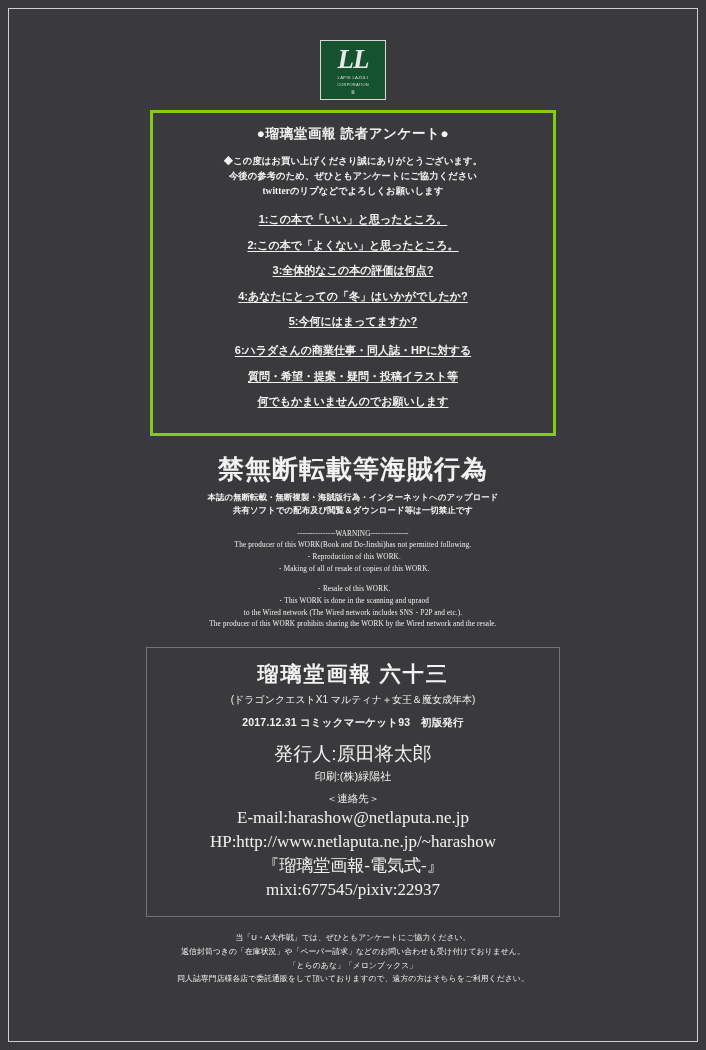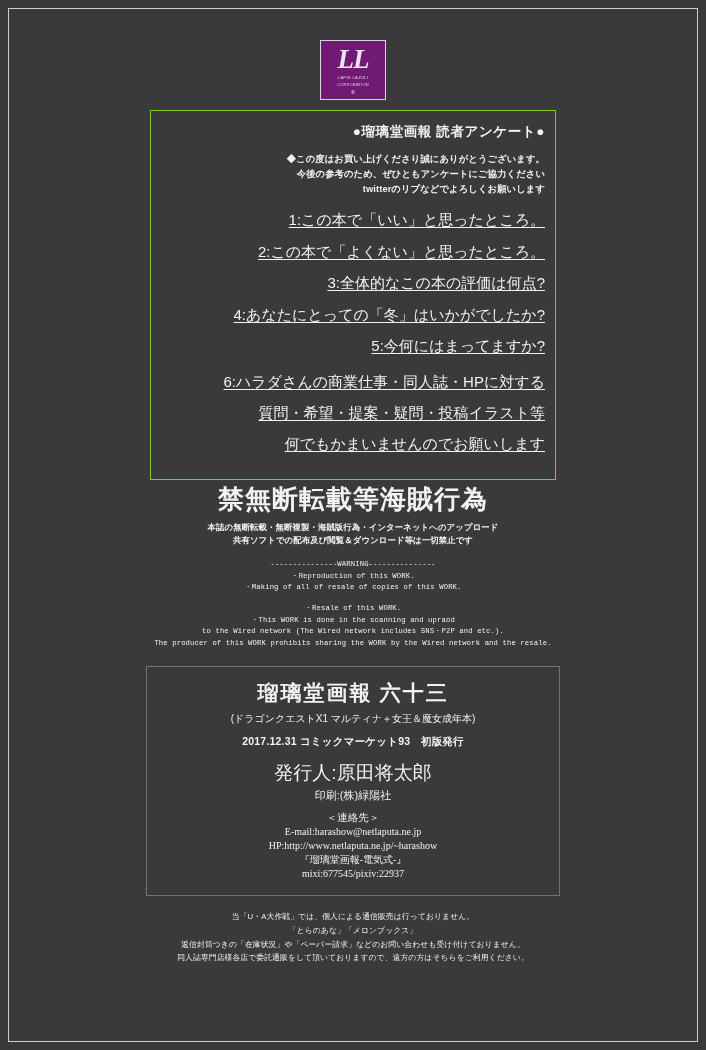--- a/index.html
+++ b/index.html
@@ -46,21 +46,21 @@
     display: flex;
     justify-content: center;
     margin-top: 8px;
     margin-bottom: 10px;
   }
   .logo {
     width: 64px;
     height: 58px;
     border: 1px solid #d8d8d8;
     position: relative;
-    background: #701a75;
+    background: #14532d;
   }
   .logo .glyph {
     position: absolute;
     left: 0; right: 0;
     top: 5px;
     font-family: "Liberation Serif", serif;
     font-size: 27px;
     font-style: italic;
     font-weight: bold;
     letter-spacing: -1px;
@@ -86,75 +86,75 @@
   .logo .sub3 {
     position: absolute;
     left: 0; right: 0;
     bottom: 4px;
     font-size: 5px;
     color: #dcdcdc;
   }
 
   
   .q-box {
-    border: 1px solid #84cc16;
+    border: 3px solid #84cc16;
     margin: 0 108px 0 108px;
     padding: 12px 10px 14px 10px;
     box-sizing: border-box;
-    text-align: right;
   }
   .q-title {
     font-size: 13.5px;
     font-weight: bold;
     letter-spacing: .6px;
     margin-bottom: 11px;
   }
   .q-intro {
     font-size: 9.3px;
     line-height: 1.62;
     font-weight: bold;
     letter-spacing: .1px;
     margin-bottom: 12px;
+    font-family: Liberation Serif, serif;
   }
   .q-list {
     margin: 0;
     padding: 0;
     list-style: none;
   }
   .q-list li {
-    font-size: 15px;
-    font-weight: normal;
+    font-size: 11px;
+    font-weight: bold;
     line-height: 1.5;
     margin: 9px 0;
     text-decoration: underline;
     text-underline-offset: 2px;
   }
   .q-list li.multi {
     line-height: 1.55;
     margin-top: 12px;
   }
 
   
   .warn-head {
     font-family: "Liberation Serif", serif;
     font-size: 26px;
     font-weight: bold;
     letter-spacing: 1px;
-    margin-top: 2px;
+    margin-top: 16px;
     margin-bottom: 4px;
   }
   .warn-jp {
     font-size: 8.4px;
     line-height: 1.55;
     margin-bottom: 12px;
     letter-spacing: .1px;
     font-weight: bold;
   }
   .warn-en {
-    font-family: Liberation Mono, monospace;
+    font-family: Liberation Serif, serif;
     font-size: 7.2px;
     line-height: 1.62;
     letter-spacing: .15px;
   }
   .warn-en .gap { height: 9px; }
 
   
   .colophon {
     border: 1px solid #737373;
     margin: 16px 104px 0 104px;
@@ -184,21 +184,21 @@
   }
   .colo-line.big {
     font-size: 19px;
   }
   .colo-contact-head {
     font-size: 10.5px;
     margin-top: 7px;
   }
   .colo-mono {
     font-family: "Liberation Serif", serif;
-    font-size: 10px;
+    font-size: 17px;
     line-height: 1.42;
   }
 
   
   .footer {
     margin-top: 14px;
     font-size: 7.8px;
     line-height: 1.75;
     letter-spacing: .1px;
   }
@@ -239,20 +239,21 @@
     </div>
 
     <div class="warn-head">禁無断転載等海賊行為</div>
     <div class="warn-jp">
       <div>本誌の無断転載・無断複製・海賊版行為・インターネットへのアップロード</div>
       <div>共有ソフトでの配布及び閲覧＆ダウンロード等は一切禁止です</div>
     </div>
 
     <div class="warn-en">
       <div>---------------WARNING---------------</div>
+      <div>The producer of this WORK(Book and Do-Jinshi)has not permitted following.</div>
       <div>・Reproduction of this WORK.</div>
       <div>・Making of all of resale of copies of this WORK.</div>
       <div class="gap"></div>
       <div>・Resale of this WORK.</div>
       <div>・This WORK is done in the scanning and upraod</div>
       <div>to the Wired network (The Wired network includes SNS・P2P and etc.).</div>
       <div>The producer of this WORK prohibits sharing  the WORK by the Wired network and the resale.</div>
     </div>
 
     <div class="colophon">
@@ -262,20 +263,20 @@
       <div class="colo-line big">発行人:原田将太郎</div>
       <div class="colo-line">印刷:(株)緑陽社</div>
       <div class="colo-contact-head">＜連絡先＞</div>
       <div class="colo-mono">E-mail:harashow@netlaputa.ne.jp</div>
       <div class="colo-mono">HP:http://www.netlaputa.ne.jp/~harashow</div>
       <div class="colo-mono">『瑠璃堂画報-電気式-』</div>
       <div class="colo-mono">mixi:677545/pixiv:22937</div>
     </div>
 
     <div class="footer">
-      <div>当「U・A大作戦」では、個人による通信販売は行っておりません。</div>
+      <div>当「U・A大作戦」では、ぜひともアンケートにご協力ください。</div>
+      <div>返信封筒つきの「在庫状況」や「ペーパー請求」などのお問い合わせも受け付けておりません。</div>
       <div>「とらのあな」「メロンブックス」</div>
-      <div>返信封筒つきの「在庫状況」や「ペーパー請求」などのお問い合わせも受け付けておりません。</div>
       <div>同人誌専門店様各店で委託通販をして頂いておりますので、遠方の方はそちらをご利用ください。</div>
     </div>
 
   </div>
 </div>
 
 </body></html>

